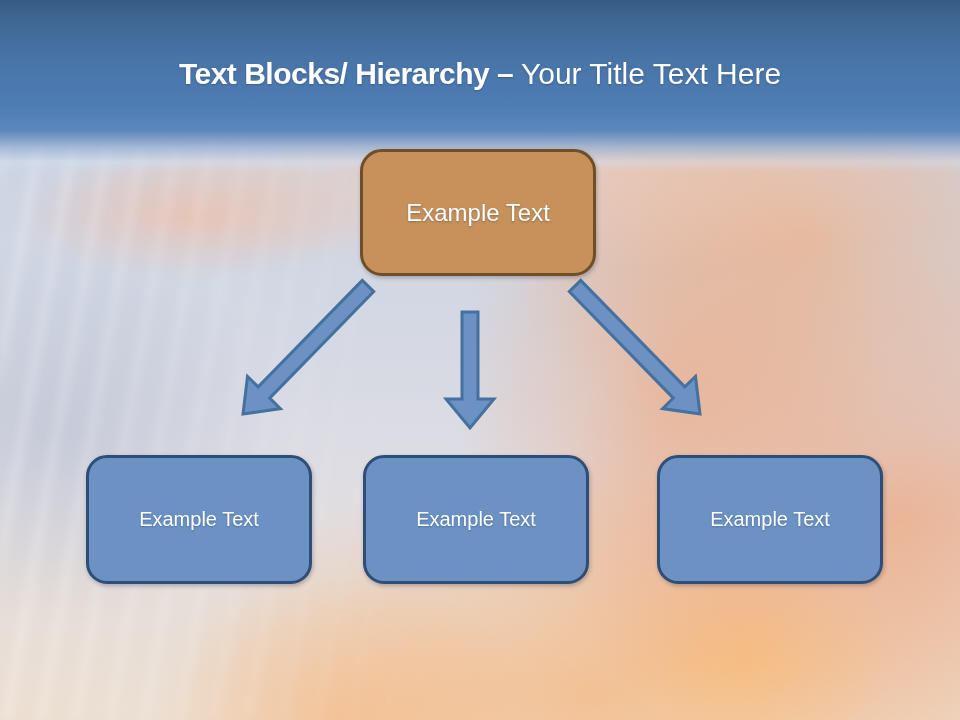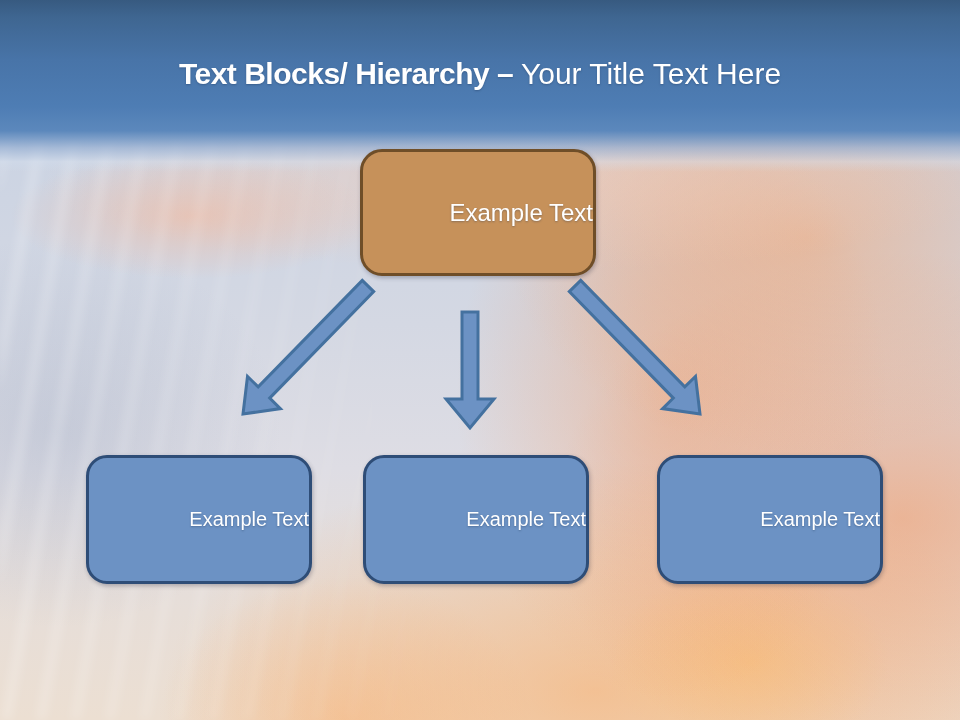--- a/index.html
+++ b/index.html
@@ -37,21 +37,21 @@
       rgba(150,175,210,0.70) 86%, rgba(210,222,238,0.40) 94%, rgba(232,237,245,0) 100%);
   }
   .title{
     position:absolute;top:54px;left:0;width:100%;
     text-align:center;color:#fff;font-size:30px;line-height:40px;
     text-shadow:0 1px 2px rgba(30,50,80,0.35);white-space:nowrap;
   }
   .title .b{font-weight:bold;letter-spacing:-0.5px;}
   
   .node{
-    position:absolute;display:flex;align-items:center;justify-content:flex-end;
+    position:absolute;display:flex;align-items:center;justify-content:center;
     color:#fff;text-align:center;
     box-shadow:1px 2px 4px rgba(40,40,60,0.30);
   }
   .root{
     left:360px;top:149px;width:230px;height:121px;
     background:#c6915a;border:3px solid #6f4e28;border-radius:22px;
     font-size:24px;
   }
   .child{
     top:455px;width:220px;height:123px;

